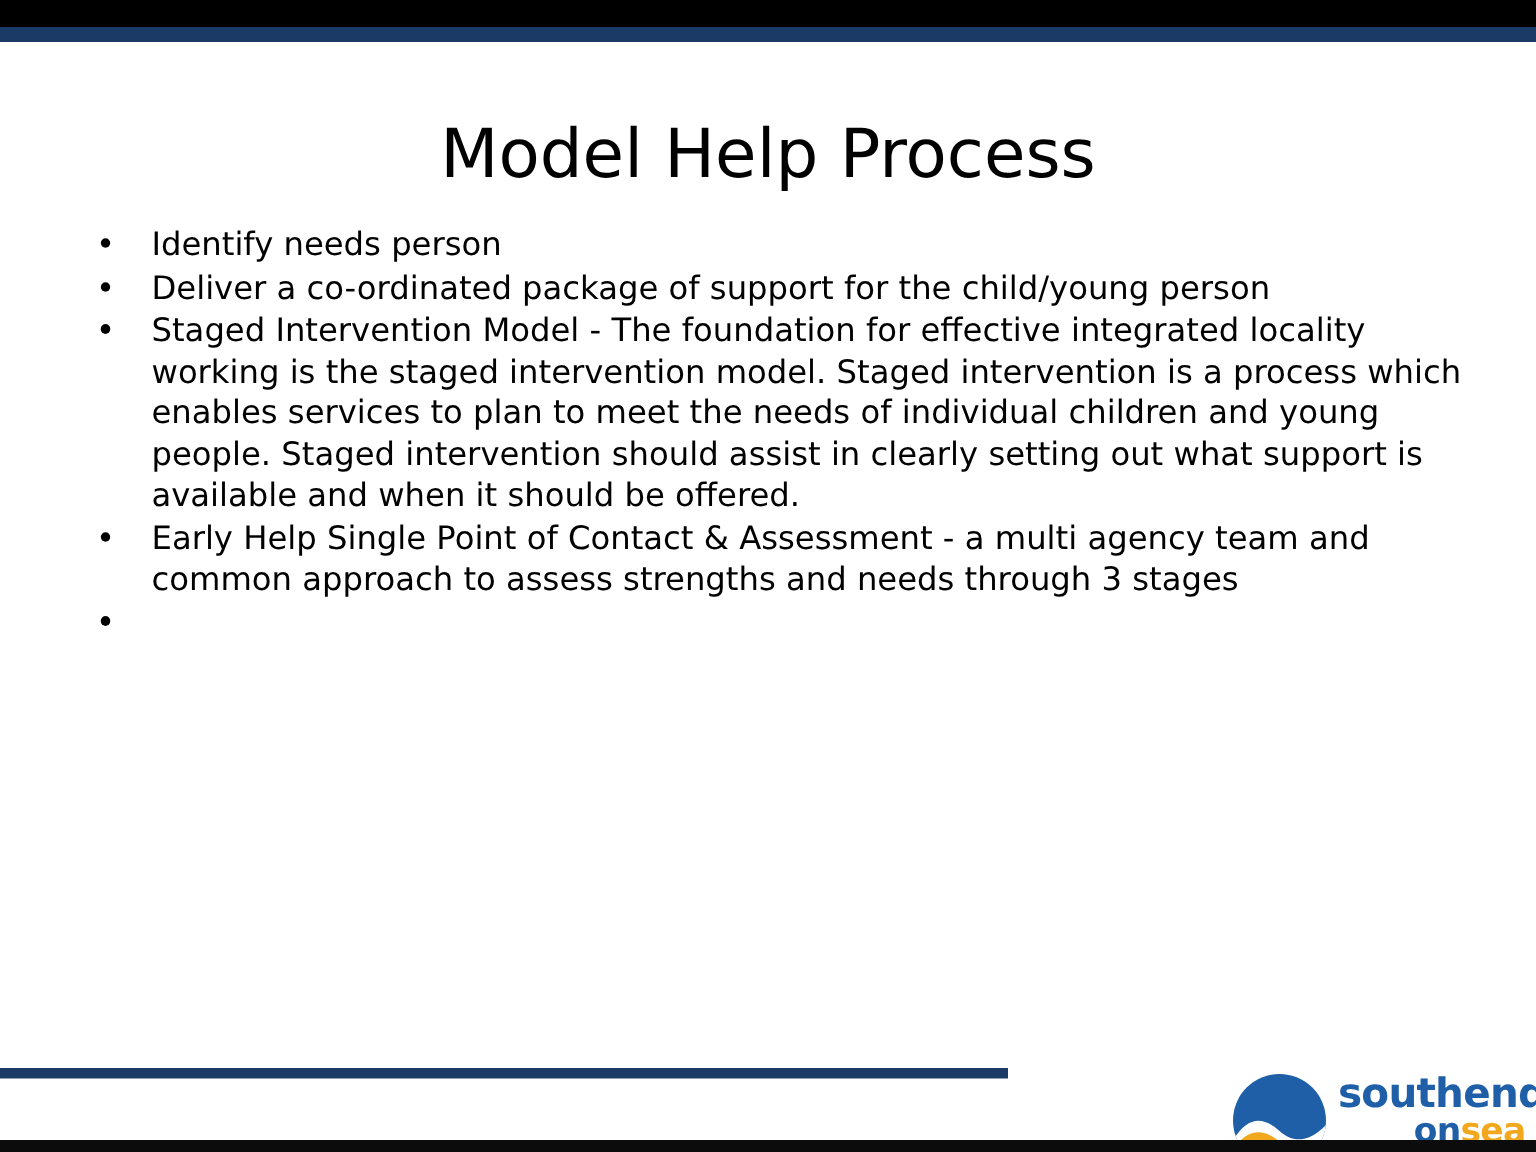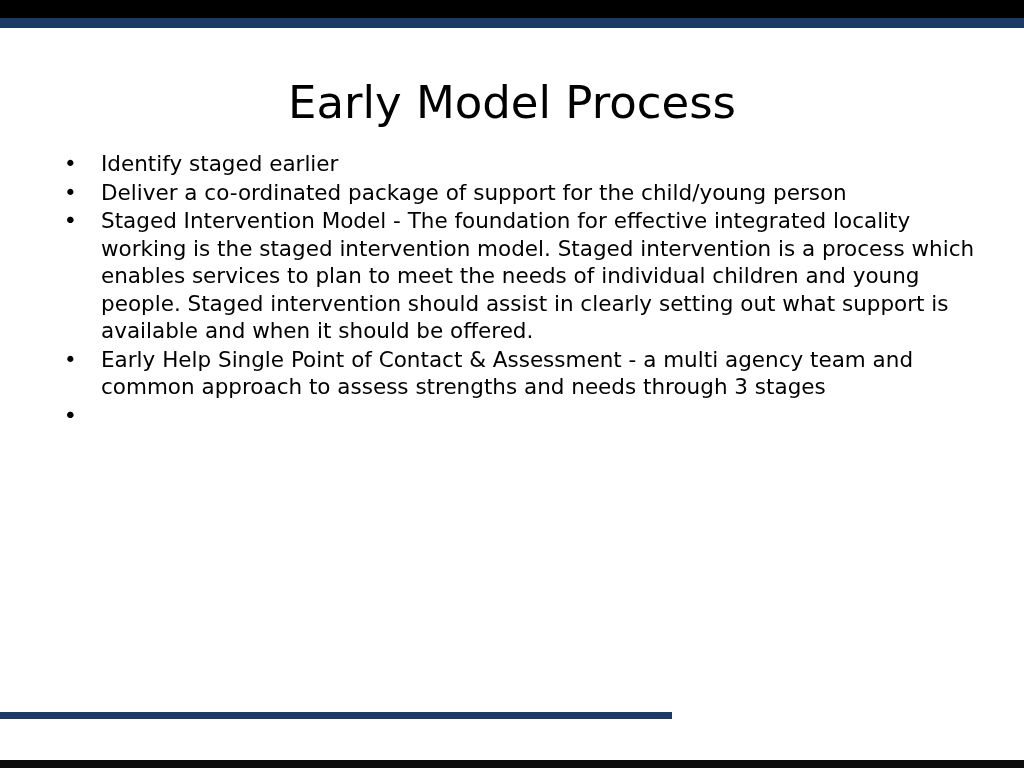--- a/index.html
+++ b/index.html
@@ -164,26 +164,26 @@
 </style>
 </head>
 <body>
 
 <div class="slide">
 
   <div class="top-bar-black"></div>
   <div class="top-bar-navy"></div>
   <div class="top-bar-white"></div>
 
-  <div class="slide-title">Early Model Process</div>
+  <div class="slide-title">Model Help Process</div>
 
   <ul class="body-list">
     <li class="bullet-item">
       <span class="dot">•</span>
-      <span>Identify staged earlier</span>
+      <span>Identify needs person</span>
     </li>
     <li class="bullet-item">
       <span class="dot">•</span>
       <span>Deliver a co-ordinated package of support for the child/young person</span>
     </li>
     <li class="bullet-item">
       <span class="dot">•</span>
     </li>
     <li class="bullet-item">
       <span class="dot">•</span>
@@ -196,15 +196,28 @@
     <li class="bullet-item">
       <span class="dot">•</span>
     </li>
     <li class="bullet-item">
       <span class="dot">•</span>
     </li>
   </ul>
 
   <div class="bottom-rule"></div>
 
+  <div class="logo">
+    <div class="logo-circle">
+      <svg class="logo-wave" viewBox="0 0 62 28">
+        <path d="M0 18 C 10 2, 20 2, 31 12 C 40 20, 50 20, 62 8 L62 28 L0 28 Z" fill="#ffffff"></path>
+        <path d="M0 24 C 10 10, 20 10, 31 19 C 40 26, 50 26, 62 16 L62 28 L0 28 Z" fill="#f2a81d"></path>
+      </svg>
+    </div>
+    <div class="logo-text">
+      <div class="logo-southend">southend</div>
+      <div class="logo-onsea"><span>on</span><span class="sea">sea</span></div>
+      <div class="logo-council">BOROUGH COUNCIL</div>
+    </div>
+  </div>
 
   <div class="bottom-bar-black"></div>
 </div>
 
 </body></html>

